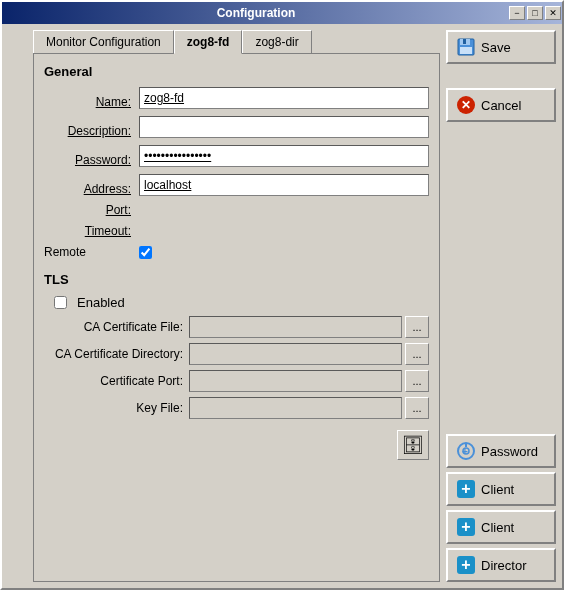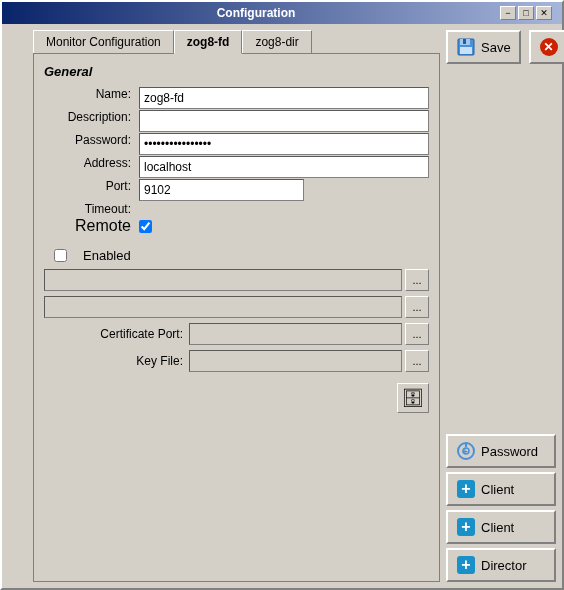--- a/index.html
+++ b/index.html
@@ -20,21 +20,21 @@
       background: #d4d0c8;
       border: 2px solid #808080;
       border-top-color: #ffffff;
       border-left-color: #ffffff;
       display: flex;
       flex-direction: column;
     }
     .title-bar {
       background: linear-gradient(to right, #0a246a, #a6b5da);
       color: white;
-      padding: 3px 10px;
+      padding: 3px 1px;
       display: flex;
       justify-content: space-between;
       align-items: center;
       height: 22px;
     }
     .title-bar-title {
       flex: 1;
       text-align: center;
       font-size: 12px;
       font-weight: bold;
@@ -105,26 +105,26 @@
       flex: 1;
       padding: 10px;
       display: flex;
       flex-direction: column;
       gap: 0;
     }
     .section-title {
       font-weight: bold;
       margin-bottom: 8px;
       font-size: 13px;
-      font-style: italic;
     }
     .form-row {
       display: flex;
-      align-items: flex-start;
-      margin-bottom: 1px;
+      align-items: flex-end;
+      margin-bottom: 7px;
+      text-decoration: underline;
     }
     .form-label {
       width: 95px;
       text-align: right;
       padding-right: 8px;
       font-size: 12px;
       flex-shrink: 0;
     }
     .form-input {
       flex: 1;
@@ -139,36 +139,35 @@
     .form-input.short {
       flex: 0 0 90px;
     }
     .checkbox-row {
       display: flex;
       align-items: center;
       margin-bottom: 5px;
     }
     .checkbox-label-area {
       width: 95px;
-      text-align: right;
       padding-right: 8px;
-      font-size: 16px;
+      font-size: 12px;
     }
     input[type="checkbox"] {
       width: 13px;
       height: 13px;
       cursor: pointer;
     }
     .tls-section {
       margin-top: 8px;
     }
     .tls-enabled-row {
       display: flex;
       align-items: center;
-      gap: 16px;
+      gap: 10px;
       margin-bottom: 6px;
       margin-left: 10px;
     }
     .tls-form-row {
       display: flex;
       align-items: center;
       margin-bottom: 5px;
     }
     .tls-label {
       width: 145px;
@@ -289,22 +288,22 @@
       width: 18px; height: 18px;
       border-radius: 3px;
       background: #1a90c8;
       display: flex; align-items: center; justify-content: center;
       color: white;
       font-size: 16px;
       font-weight: bold;
     }
     .top-buttons {
       display: flex;
-      flex-direction: row;
-      gap: 8px;
+      flex-direction: column;
+      gap: 20px;
     }
     .bottom-buttons {
       display: flex;
       flex-direction: column;
       gap: 4px;
       margin-top: auto;
     }
   </style>
 </head>
 <body>
@@ -355,46 +354,48 @@
           <input class="form-input" type="password" value="1234567890123456" style="">
         </div>
 
         <div class="form-row">
           <span class="form-label">Address:</span>
           <input class="form-input" type="text" value="localhost" style="">
         </div>
 
         <div class="form-row">
           <span class="form-label">Port:</span>
-          <input class="form-input short" type="text" value="9102" style="">
         </div>
 
         <div class="form-row">
           <span class="form-label">Timeout:</span>
         </div>
 
         <div class="checkbox-row">
           <span class="checkbox-label-area">Remote</span>
           <input type="checkbox" checked="" style="">
         </div>
 
 
         <div class="tls-section">
+          <div class="section-title">TLS</div>
 
           <div class="tls-enabled-row">
             <input type="checkbox" style="">
             <span>Enabled</span>
           </div>
 
           <div class="tls-form-row">
+            <span class="tls-label">CA Certificate File:</span>
             <input class="tls-input" type="text" value="" style="">
             <button class="browse-btn">...</button>
           </div>
 
           <div class="tls-form-row">
+            <span class="tls-label">CA Certificate Directory:</span>
             <input class="tls-input" type="text" value="" style="">
             <button class="browse-btn">...</button>
           </div>
 
           <div class="tls-form-row">
             <span class="tls-label">Certificate Port:</span>
             <input class="tls-input" type="text" value="" style="">
             <button class="browse-btn">...</button>
           </div>
 

